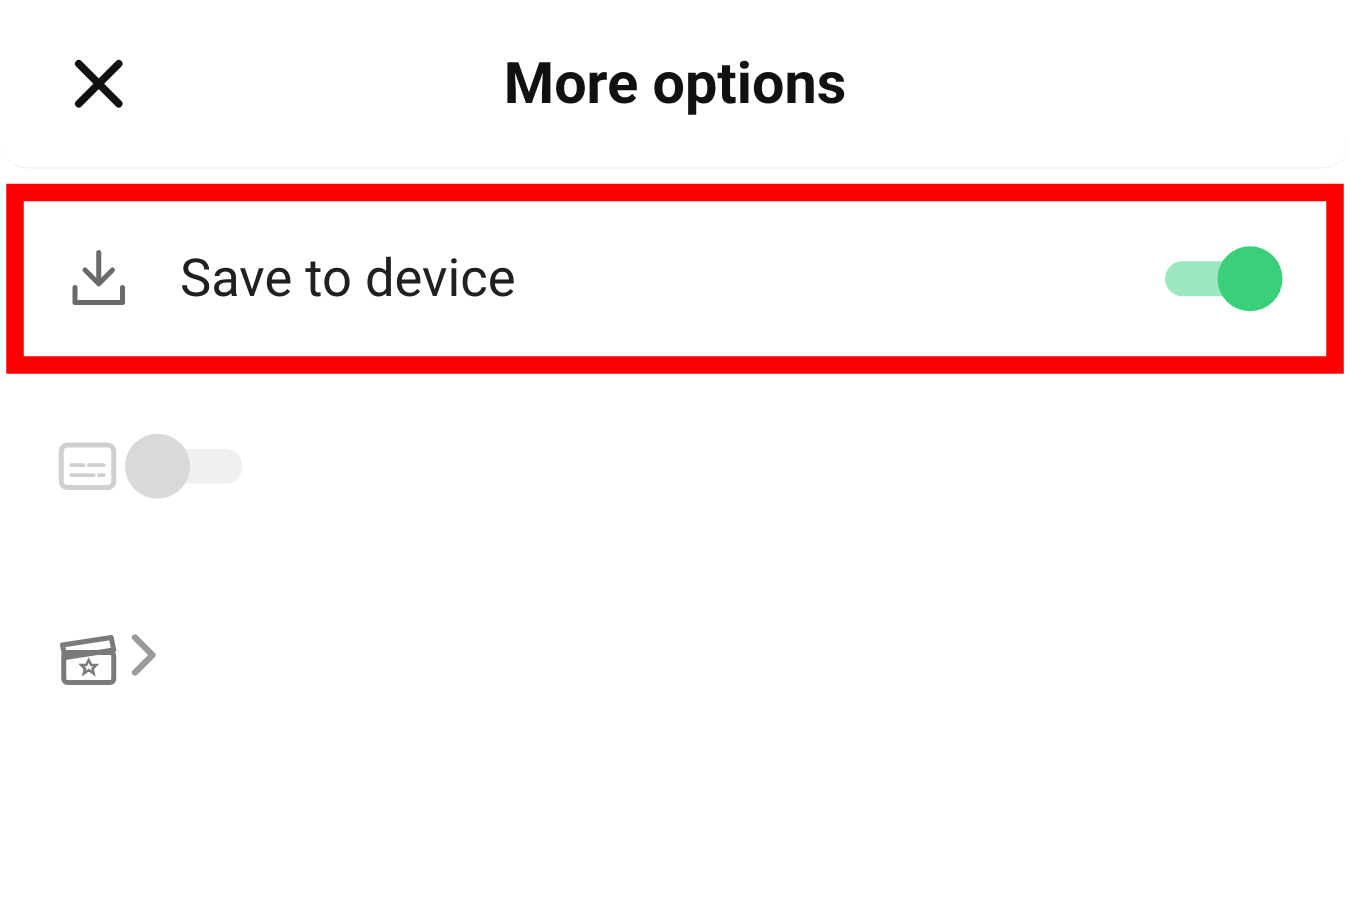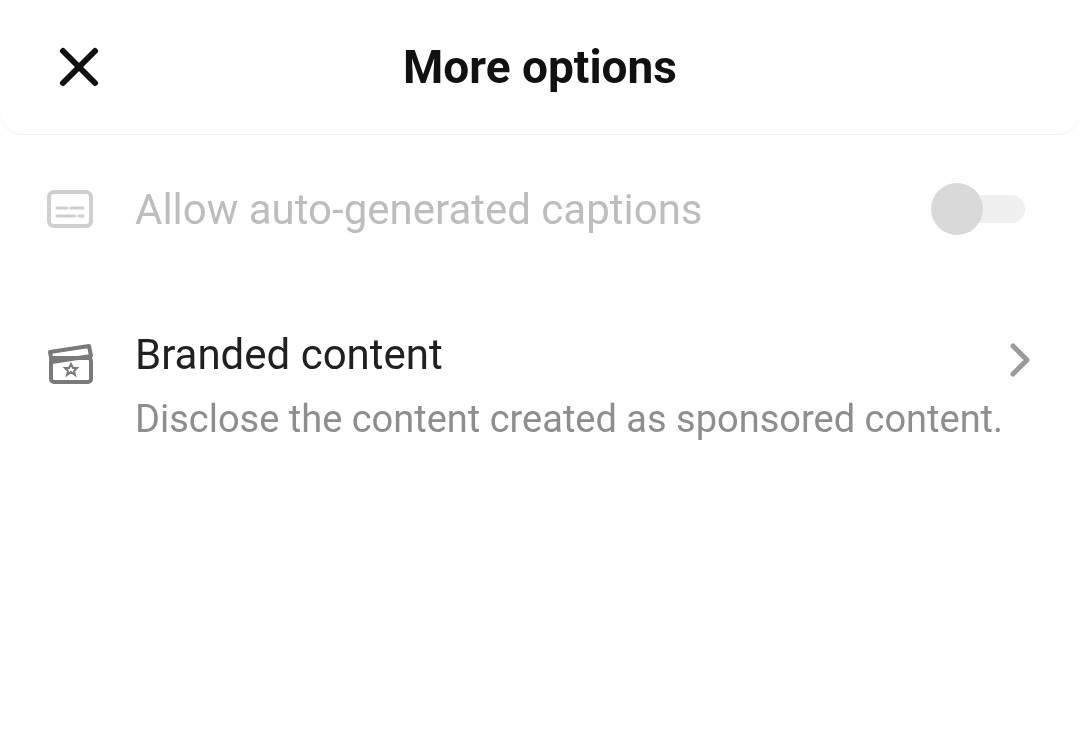--- a/index.html
+++ b/index.html
@@ -130,52 +130,63 @@
     <svg width="48" height="48" viewBox="0 0 48 48">
       <line x1="8" y1="8" x2="40" y2="40" stroke="#111" stroke-width="6" stroke-linecap="round"></line>
       <line x1="40" y1="8" x2="8" y2="40" stroke="#111" stroke-width="6" stroke-linecap="round"></line>
     </svg>
   </div>
   <div class="title">More options</div>
 </div>
 
 <div class="content">
 
+  <div class="highlighted-row">
+    <div class="row">
+      <div class="icon-wrap">
+        <svg width="50" height="50" viewBox="0 0 50 50">
+          <line x1="25" y1="4" x2="25" y2="28" stroke="#6a6a6a" stroke-width="4" stroke-linecap="round"></line>
+          <polyline points="14,18 25,29 36,18" fill="none" stroke="#6a6a6a" stroke-width="4" stroke-linecap="round" stroke-linejoin="round"></polyline>
+          <polyline points="6,32 6,44 44,44 44,32" fill="none" stroke="#6a6a6a" stroke-width="4" stroke-linecap="round" stroke-linejoin="round"></polyline>
+        </svg>
+      </div>
+      <div class="row-text">
+        <span class="row-label">Save to device</span>
+      </div>
+      <div class="toggle on">
+        <div class="track"></div>
+        <div class="knob"></div>
+      </div>
+    </div>
+  </div>
 
   <div class="row" style="padding-top:48px;">
     <div class="icon-wrap">
       <svg width="50" height="50" viewBox="0 0 50 50">
         <rect x="4" y="8" width="42" height="34" rx="5" fill="none" stroke="#cfcfcf" stroke-width="4"></rect>
         <line x1="12" y1="24" x2="22" y2="24" stroke="#cfcfcf" stroke-width="3" stroke-linecap="round"></line>
         <line x1="26" y1="24" x2="38" y2="24" stroke="#cfcfcf" stroke-width="3" stroke-linecap="round"></line>
         <line x1="12" y1="32" x2="30" y2="32" stroke="#cfcfcf" stroke-width="3" stroke-linecap="round"></line>
         <line x1="34" y1="32" x2="38" y2="32" stroke="#cfcfcf" stroke-width="3" stroke-linecap="round"></line>
       </svg>
-    </div>
-    <div class="row-text">
-      <span class="row-label disabled">Allow auto-generated captions</span>
     </div>
     <div class="toggle off">
       <div class="track"></div>
       <div class="knob"></div>
     </div>
   </div>
 
   <div class="row" style="align-items:flex-start; padding-top:55px;">
     <div class="icon-wrap" style="padding-top:6px;">
       <svg width="52" height="52" viewBox="0 0 52 52">
         <path d="M5 16 L44 10 L46 20 L7 26 Z" fill="none" stroke="#7a7a7a" stroke-width="4" stroke-linejoin="round"></path>
         <rect x="6" y="22" width="40" height="24" rx="3" fill="none" stroke="#7a7a7a" stroke-width="4"></rect>
         <polygon points="26,28 28,32 32,32 29,35 30,39 26,36 22,39 23,35 20,32 24,32" fill="none" stroke="#7a7a7a" stroke-width="2"></polygon>
       </svg>
     </div>
-    <div class="row-text">
-      <span class="row-label">Branded content</span>
-      <span class="row-desc">Disclose the content created as sponsored content.</span>
-    </div>
     <div class="chevron" style="padding-top:10px;">
       <svg width="30" height="40" viewBox="0 0 30 40">
         <polyline points="8,6 22,20 8,34" fill="none" stroke="#9a9a9a" stroke-width="5" stroke-linecap="round" stroke-linejoin="round"></polyline>
       </svg>
     </div>
   </div>
 
 </div>
 
 </body></html>

